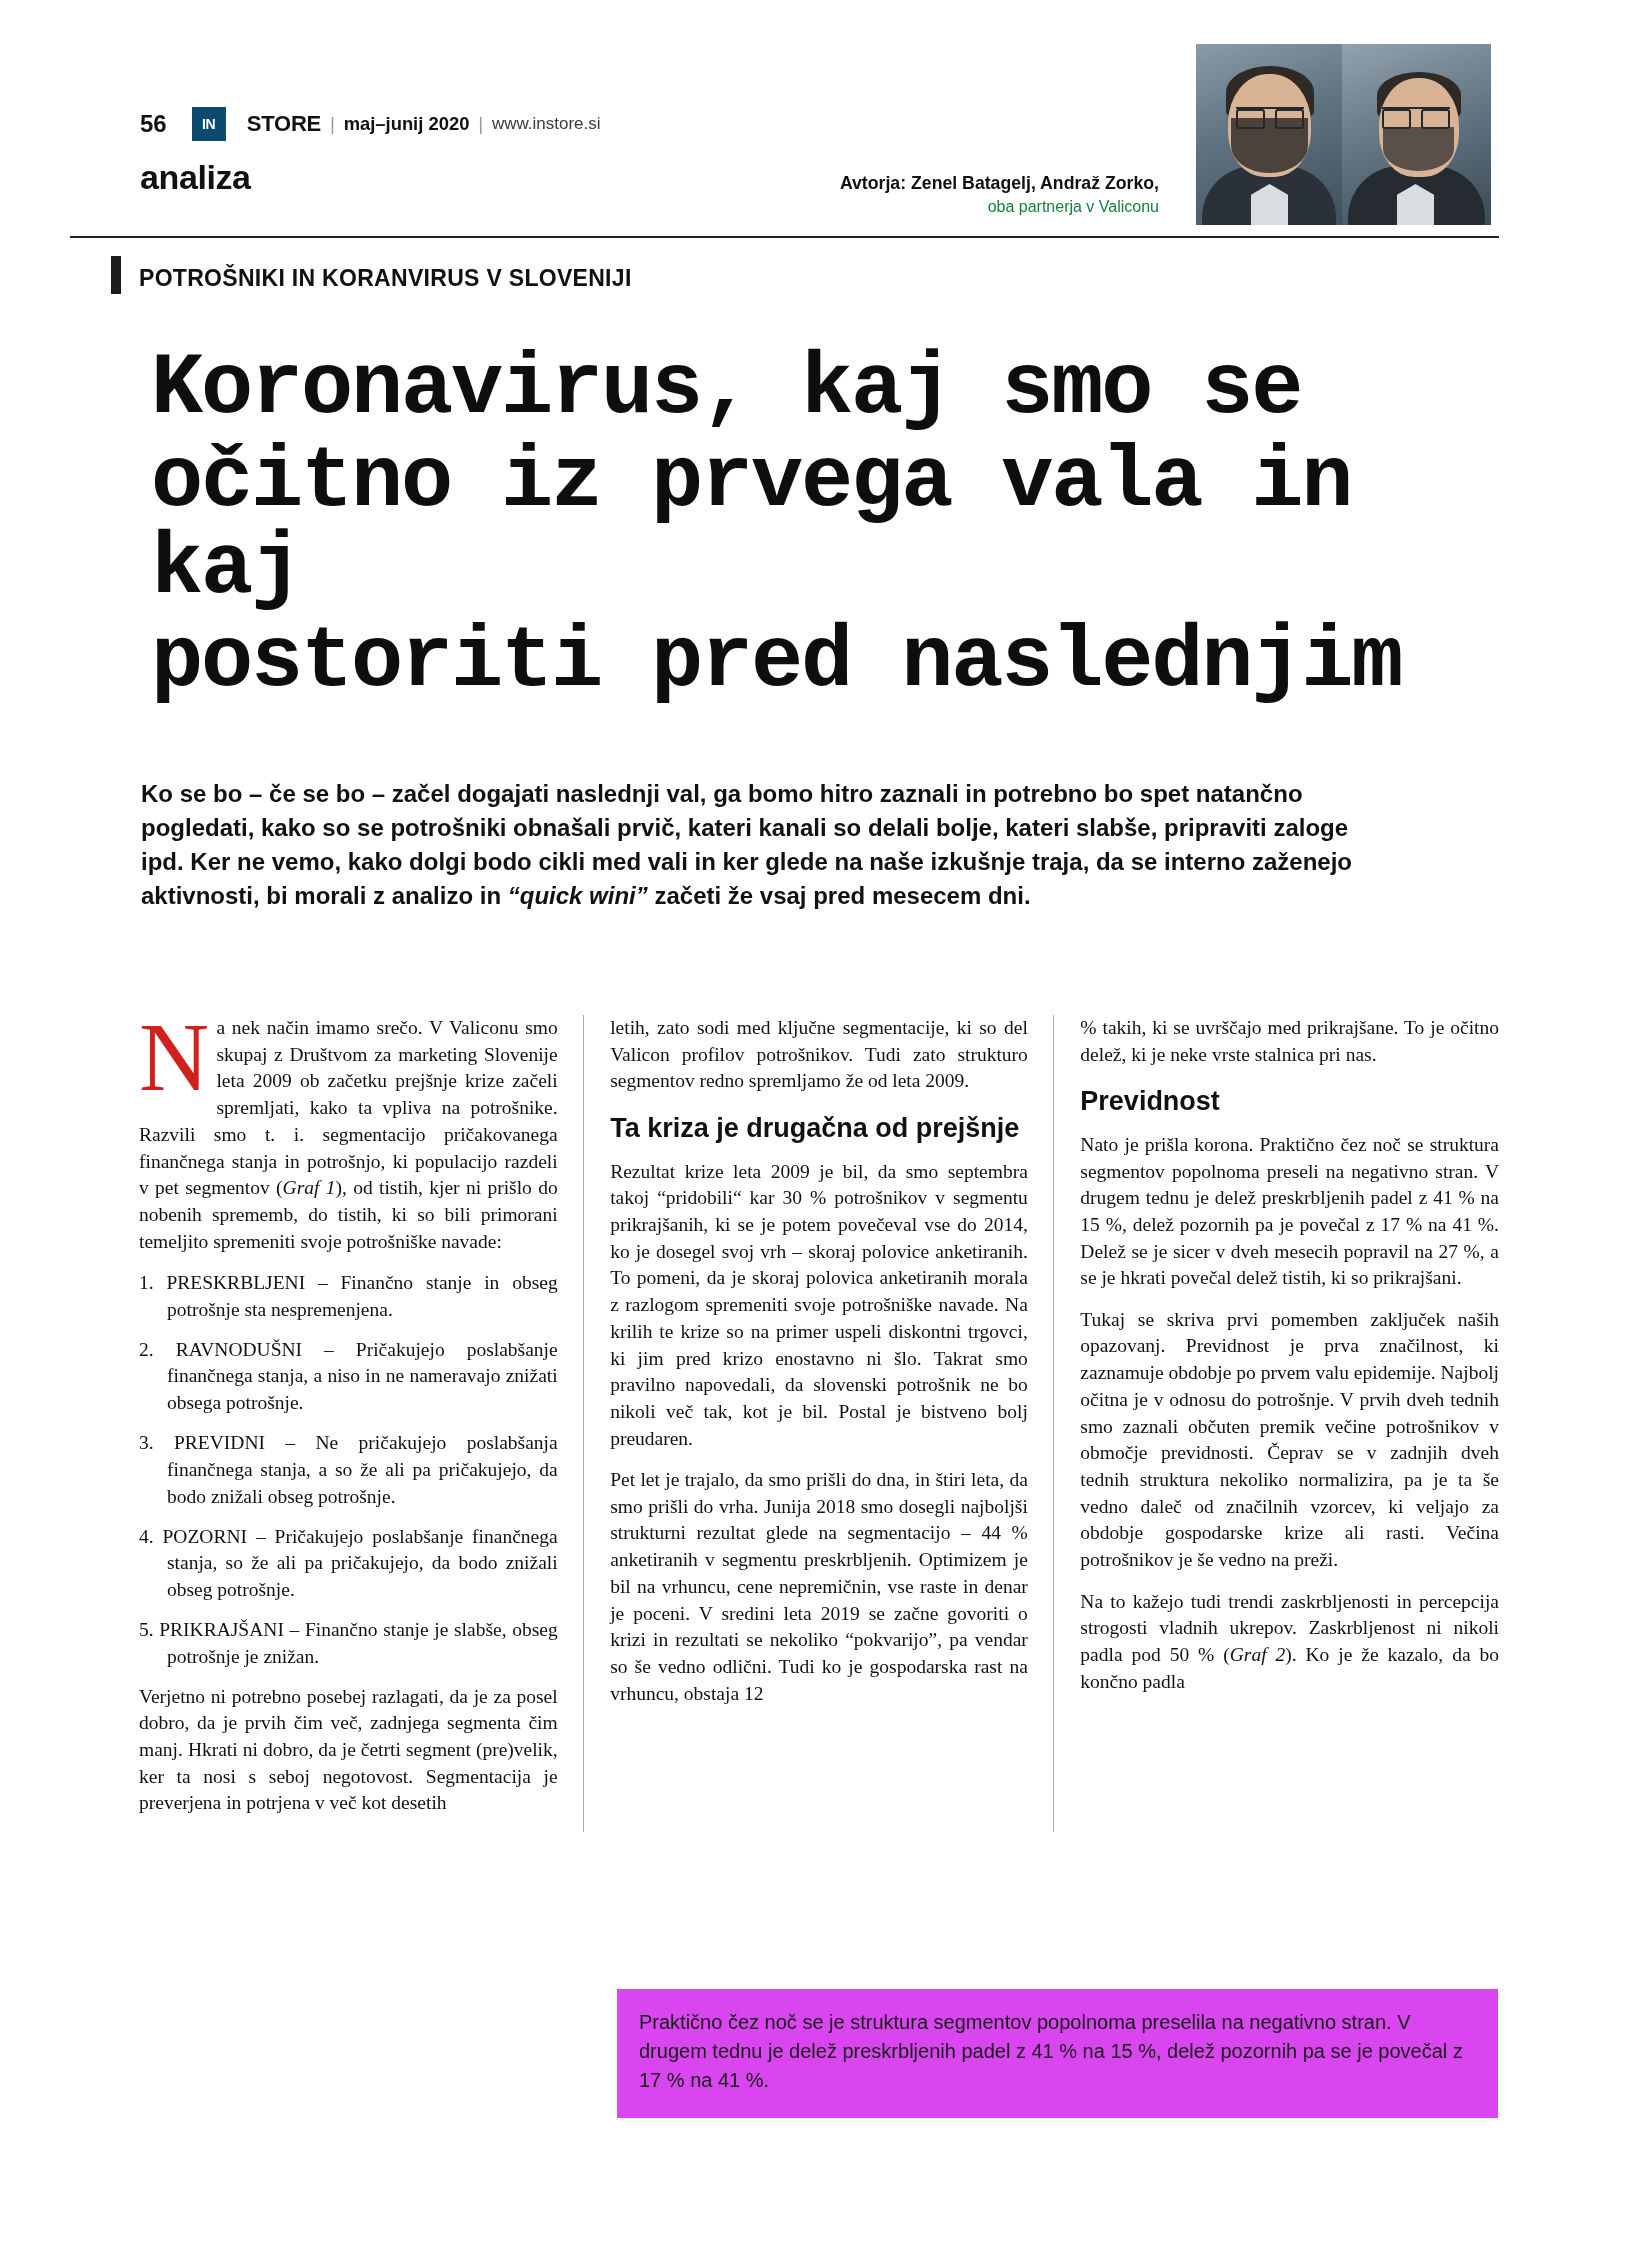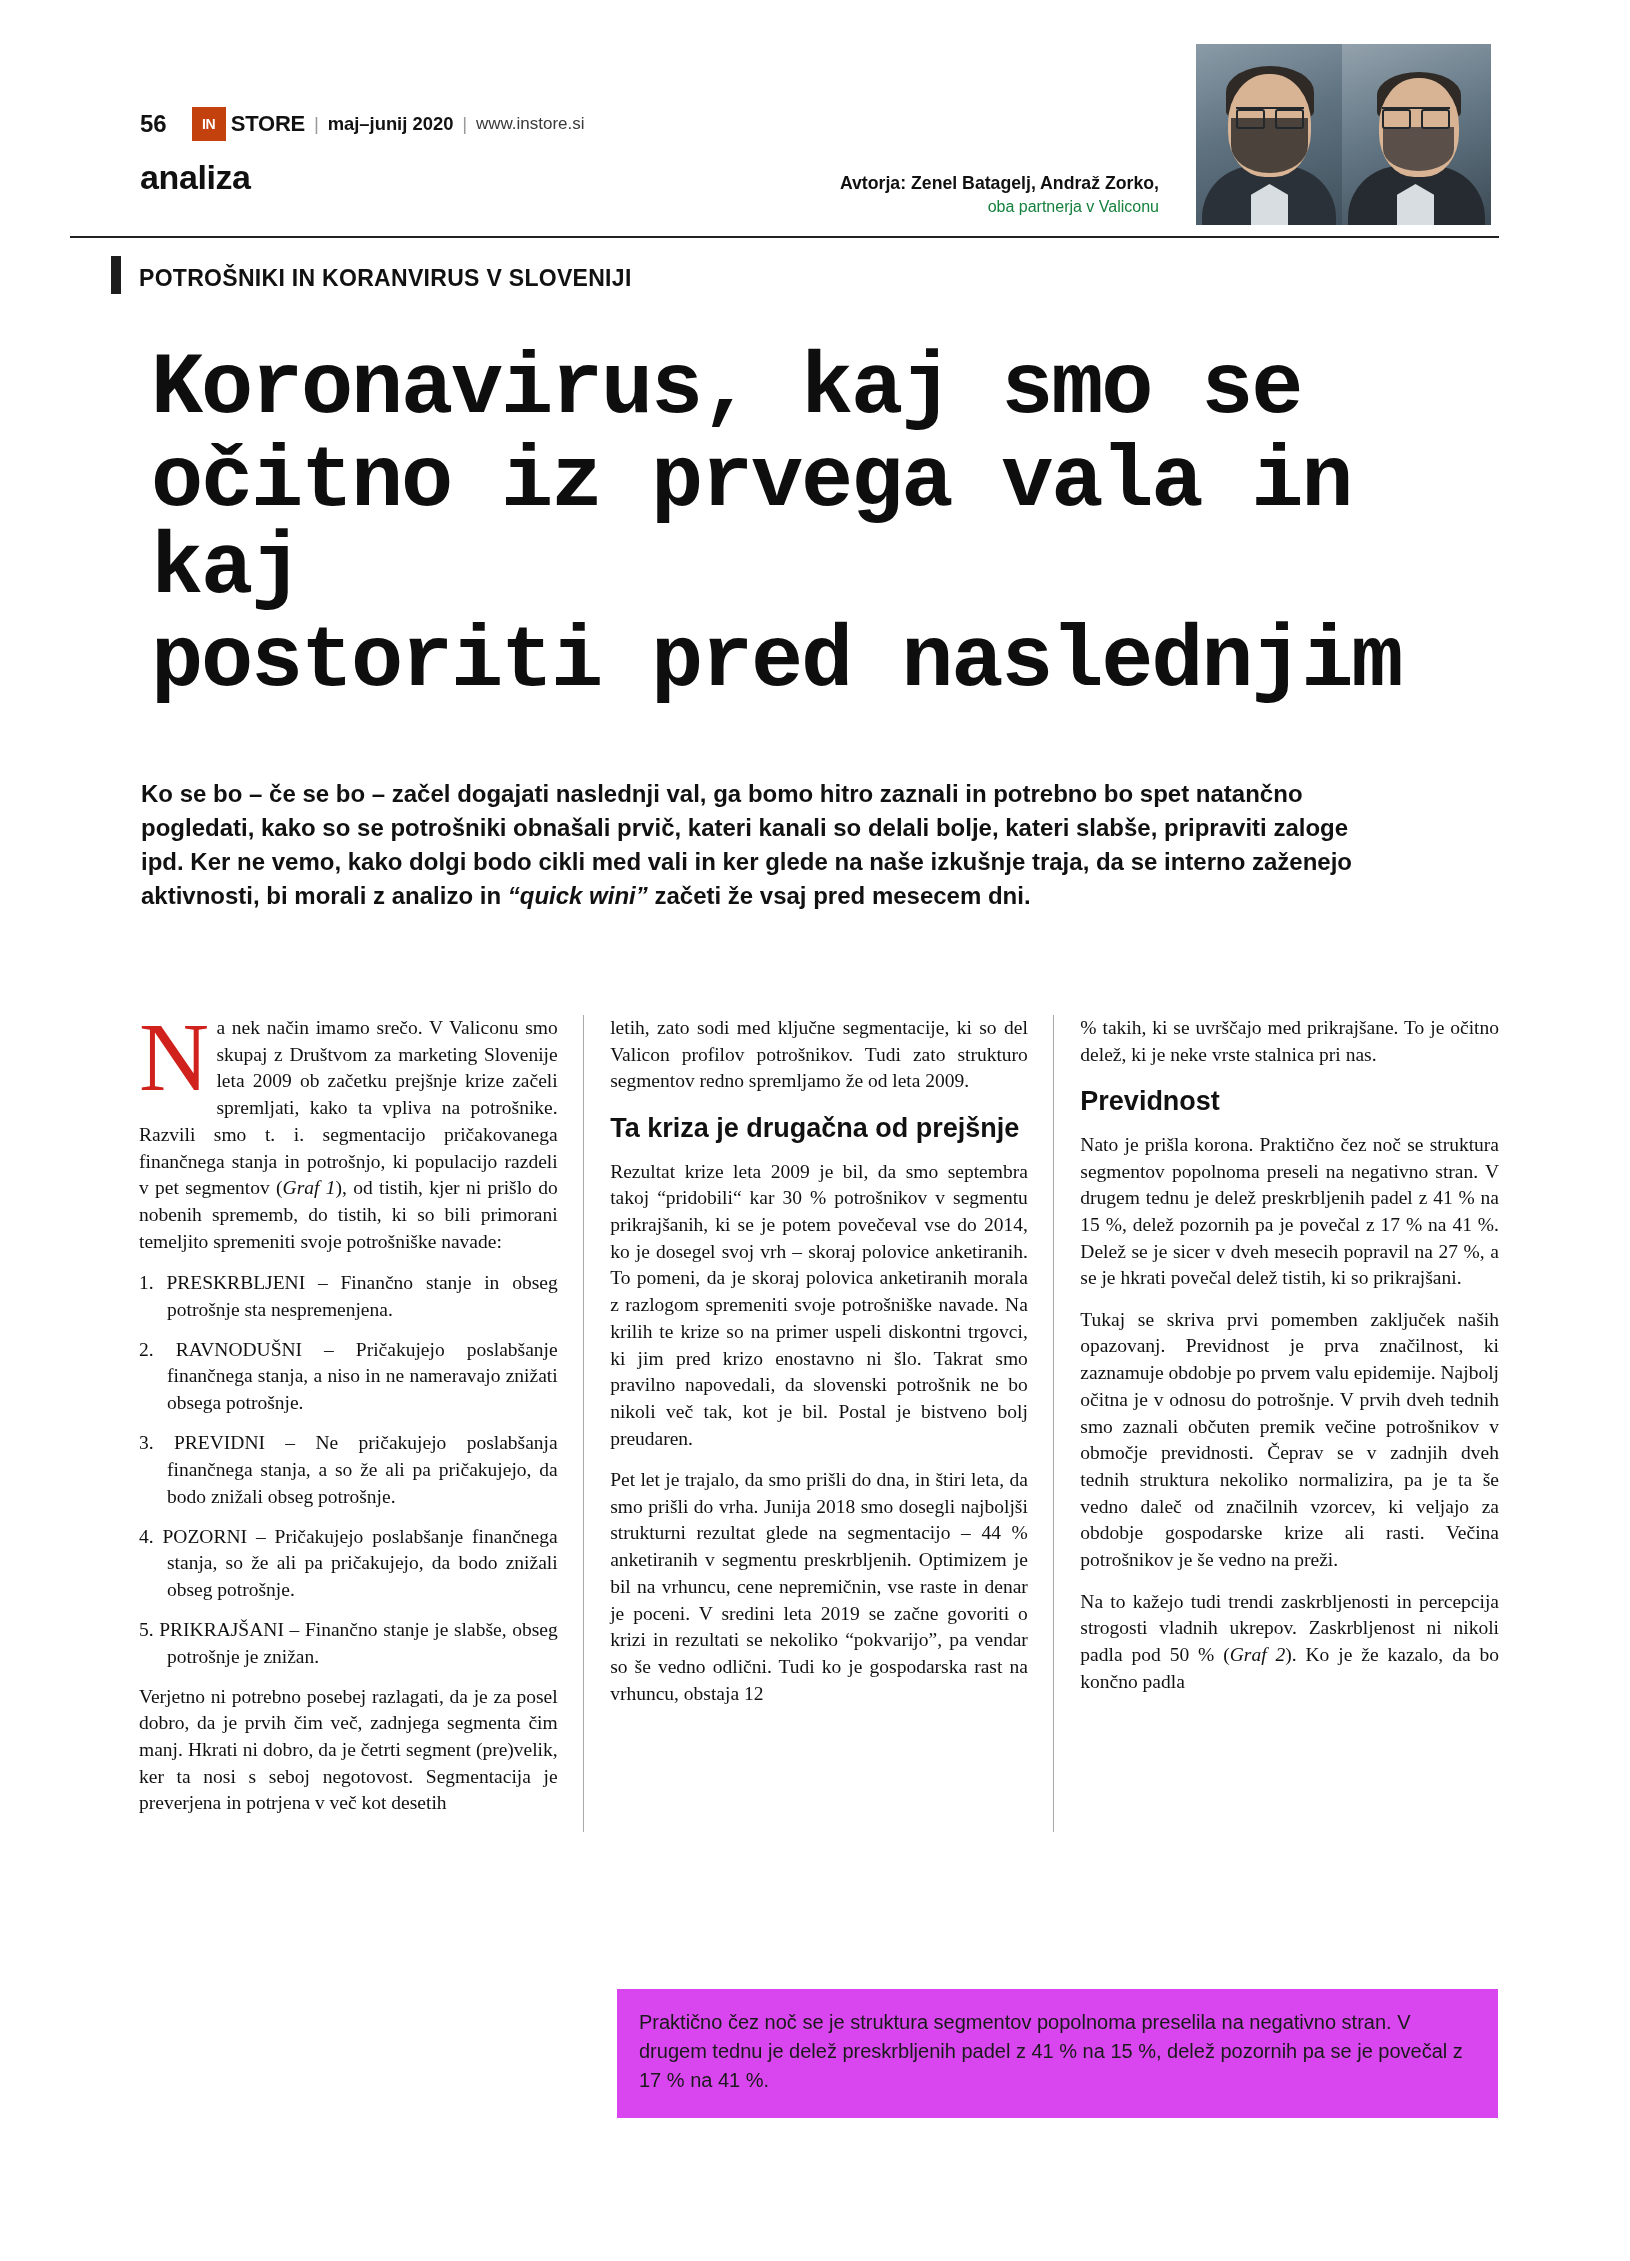--- a/index.html
+++ b/index.html
@@ -40,38 +40,38 @@
     margin-right: 25px;
     letter-spacing: 0px;
   }
   .logo-block {
     display: flex;
     align-items: center;
   }
   .logo-square {
     width: 34px;
     height: 34px;
-    background: #c2410c;
+    background: #0c4a6e;
     display: flex;
     align-items: center;
     justify-content: center;
   }
   .logo-square span {
     font-family: "Liberation Sans", sans-serif;
     font-weight: bold;
     font-size: 14px;
     color: #ffffff;
     letter-spacing: -0.4px;
   }
   .logo-word {
     font-family: "Liberation Sans", sans-serif;
     font-weight: bold;
     font-size: 22px;
     color: #111;
-    margin-left: 5px;
+    margin-left: 21px;
     letter-spacing: -0.2px;
   }
   .masthead-sep {
     color: #9a9a9a;
     font-size: 19px;
     margin: 0 8.8px;
     font-family: "Liberation Sans", sans-serif;
   }
   .issue-date {
     font-family: "Liberation Sans", sans-serif;

